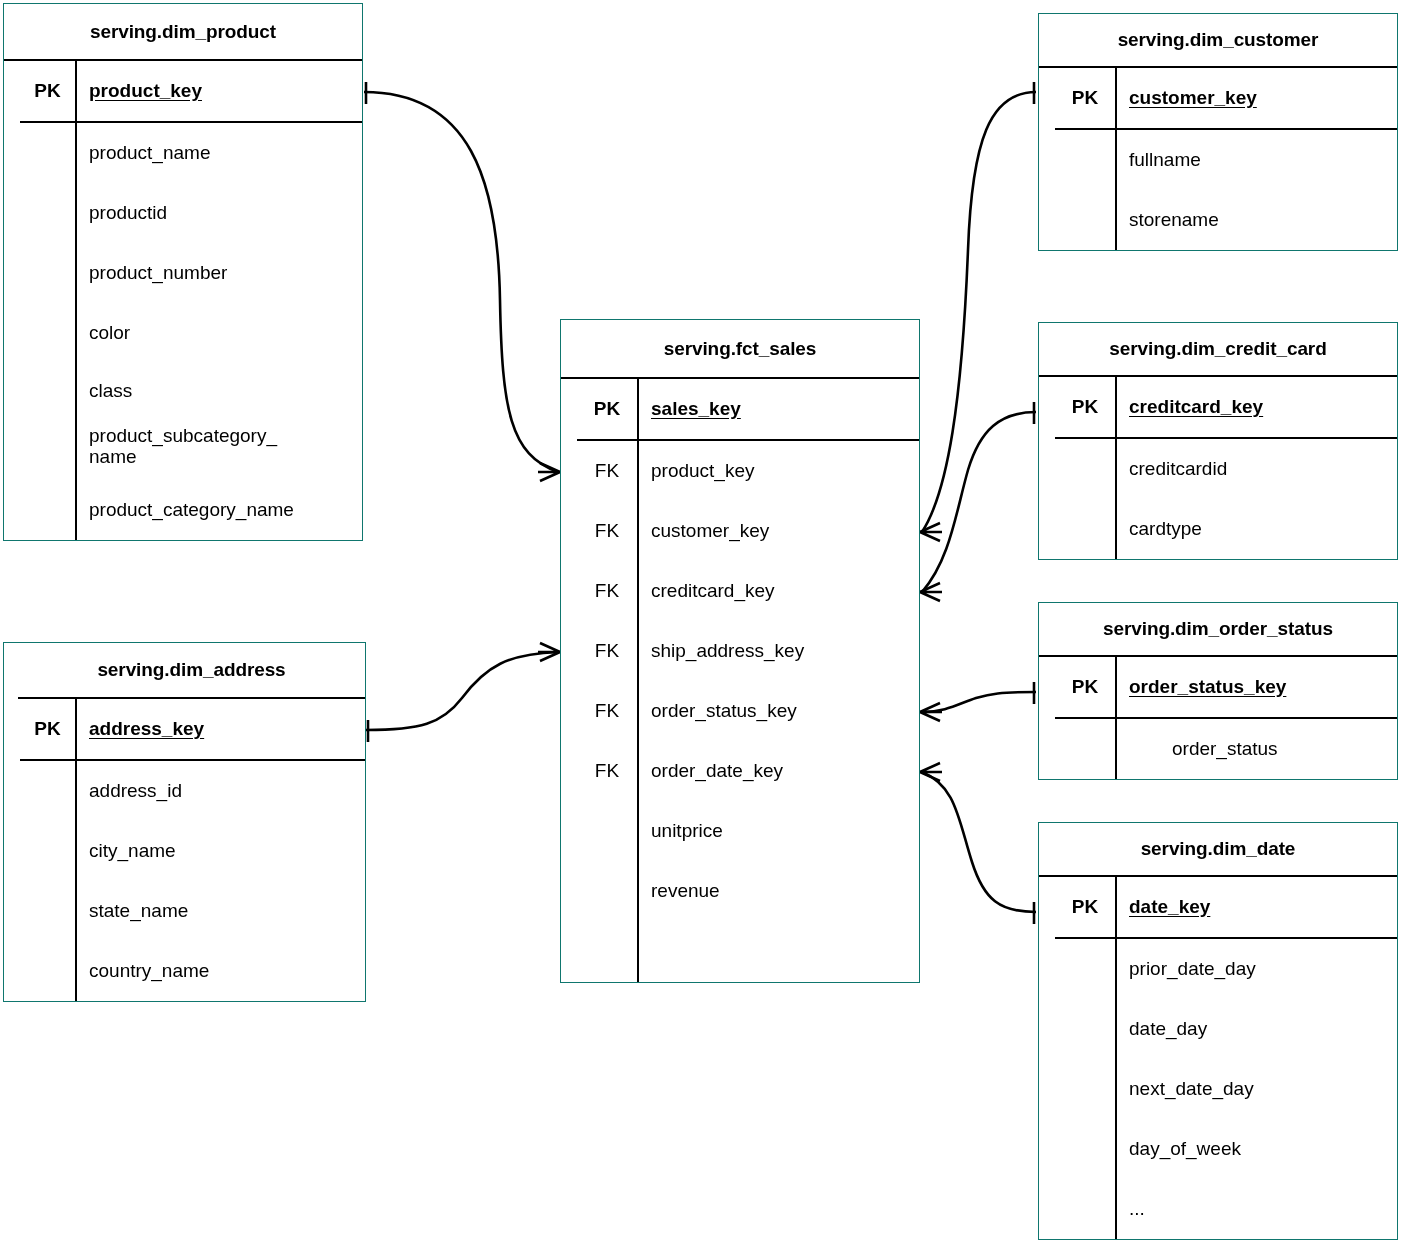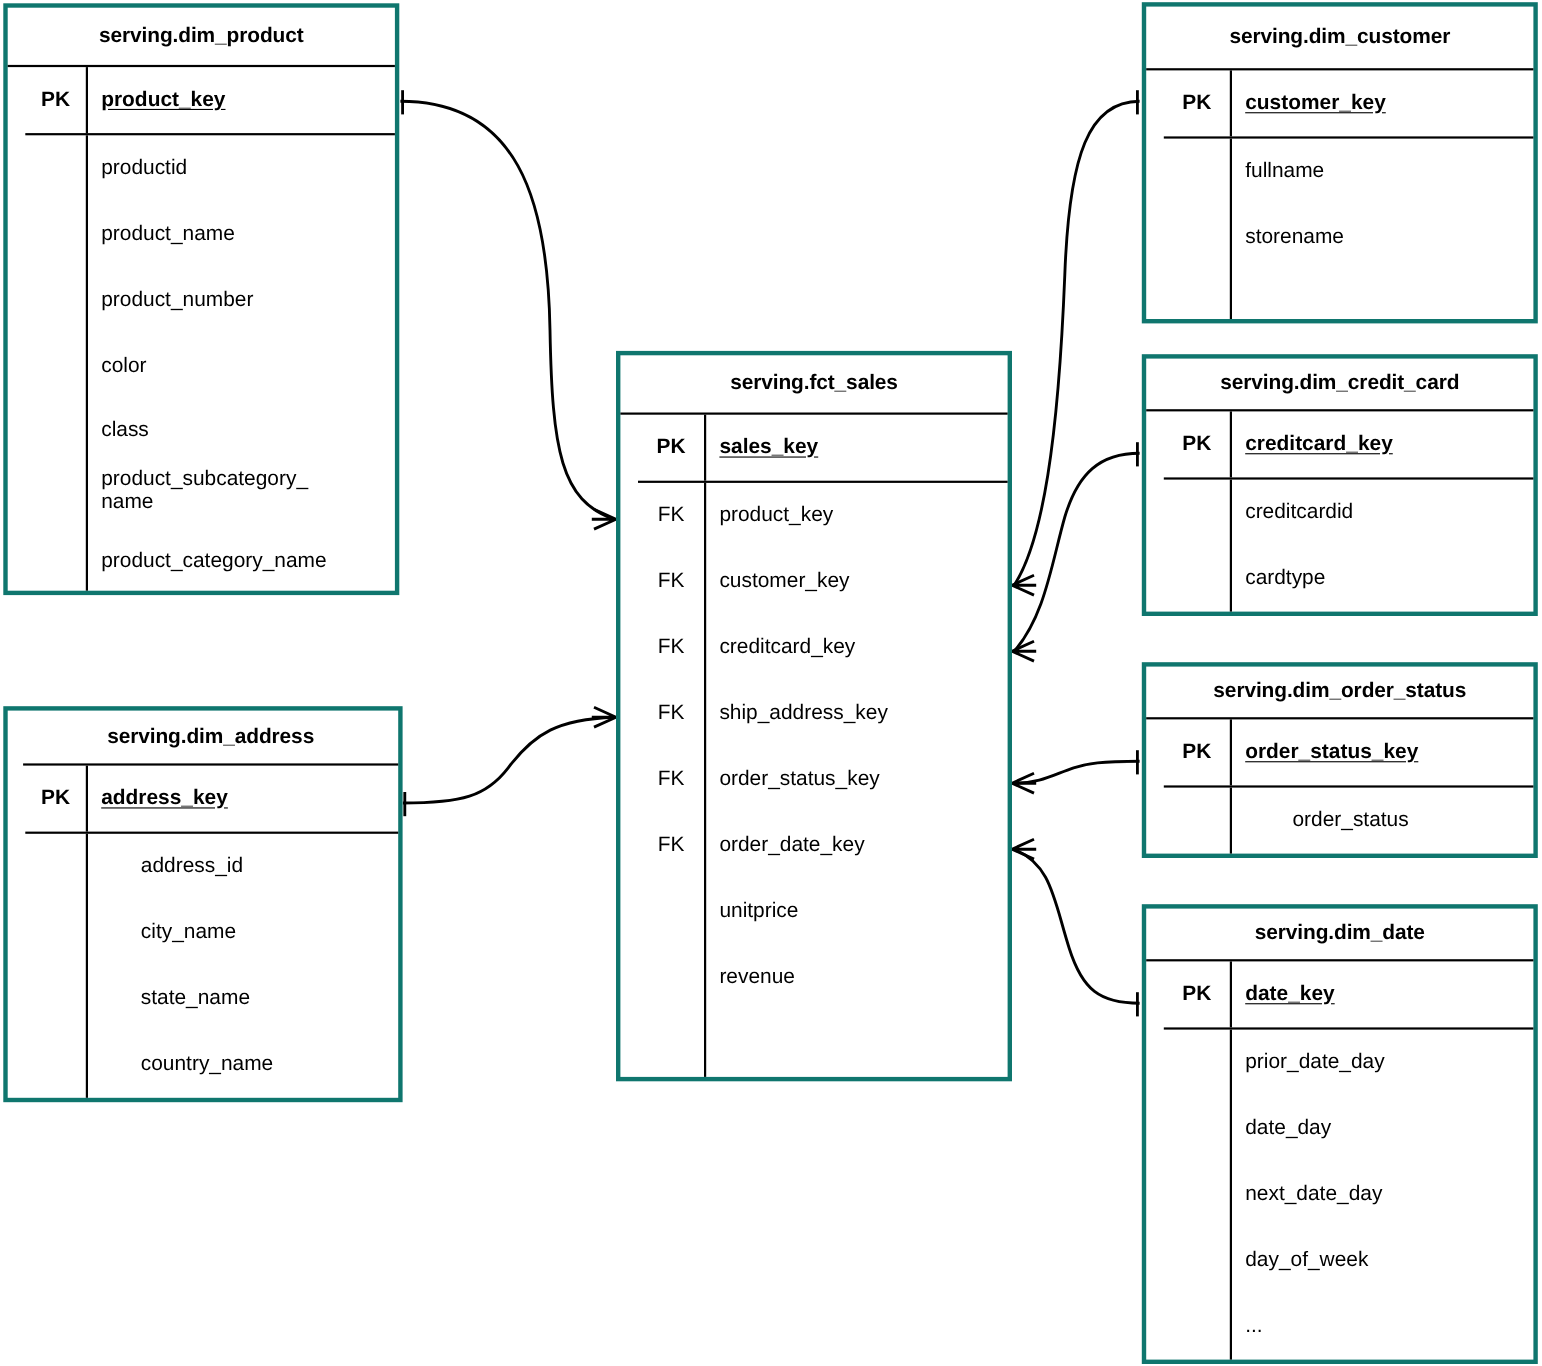--- a/index.html
+++ b/index.html
@@ -18,21 +18,21 @@
   #links {
     position: absolute;
     left: 0; top: 0;
     width: 1402px;
     height: 1242px;
     pointer-events: none;
   }
   .entity {
     position: absolute;
     box-sizing: border-box;
-    border: 4px solid #0f766e;
+    border: 1px solid #0f766e;
     background: #ffffff;
     display: flex;
     flex-direction: column;
   }
   .entity-title {
     box-sizing: border-box;
     font-weight: bold;
     font-size: 19px;
     color: #000000;
     text-align: center;
@@ -153,22 +153,22 @@
         <div class="keycol" style="width:57px;">PK</div>
         <div class="namecol">
           <div class="ncell pk-name" style="height:100%;">
             <span class="u">product_key</span>
           </div>
         </div>
       </div>
       <div class="row" style="flex:1 1 auto;">
         <div class="keylist" style="width:57px;"></div>
         <div class="namecol">
+          <div class="ncell" style="height:60px;">product_name</div>
           <div class="ncell" style="height:60px;">productid</div>
-          <div class="ncell" style="height:60px;">product_name</div>
           <div class="ncell" style="height:60px;">product_number</div>
           <div class="ncell" style="height:60px;">color</div>
           <div class="ncell" style="height:56px;">class</div>
           <div class="ncell wrap" style="height:58px; white-space:pre-line;">product_subcategory_
 name</div>
           <div class="ncell" style="height:54px;">product_category_name</div>
         </div>
       </div>
     </div>
   </div>
@@ -177,21 +177,21 @@
     <div class="entity-title" style="height:57px;margin-left:14px;">serving.dim_address</div>
     <div class="rows">
       <div class="row pk-row" style="height:62px;">
         <div class="keycol" style="width:57px;">PK</div>
         <div class="namecol">
           <div class="ncell pk-name" style="height:100%;">
             <span class="u">address_key</span>
           </div>
         </div>
       </div>
-      <div class="row" style="flex:1 1 auto;gap:36px;">
+      <div class="row" style="flex:1 1 auto;">
         <div class="keylist" style="width:57px;"></div>
         <div class="namecol">
           <div class="ncell" style="height:60px;">address_id</div>
           <div class="ncell" style="height:60px;">city_name</div>
           <div class="ncell" style="height:60px;">state_name</div>
           <div class="ncell" style="height:60px;">country_name</div>
         </div>
       </div>
     </div>
   </div>
@@ -226,21 +226,21 @@
           <div class="ncell" style="height:60px;">ship_address_key</div>
           <div class="ncell" style="height:60px;">order_status_key</div>
           <div class="ncell" style="height:60px;">order_date_key</div>
           <div class="ncell" style="height:60px;">unitprice</div>
           <div class="ncell" style="height:60px;">revenue</div>
         </div>
       </div>
     </div>
   </div>
 
-  <div class="entity" style="left:1038px; top:2px; width:360px; height:292px;">
+  <div class="entity" style="left:1038px; top:13px; width:360px; height:238px;">
     <div class="entity-title" style="height:58px;">serving.dim_customer</div>
     <div class="rows">
       <div class="row pk-row" style="height:62px;">
         <div class="keycol" style="width:62px;">PK</div>
         <div class="namecol">
           <div class="ncell pk-name" style="height:100%;">
             <span class="u">customer_key</span>
           </div>
         </div>
       </div>

